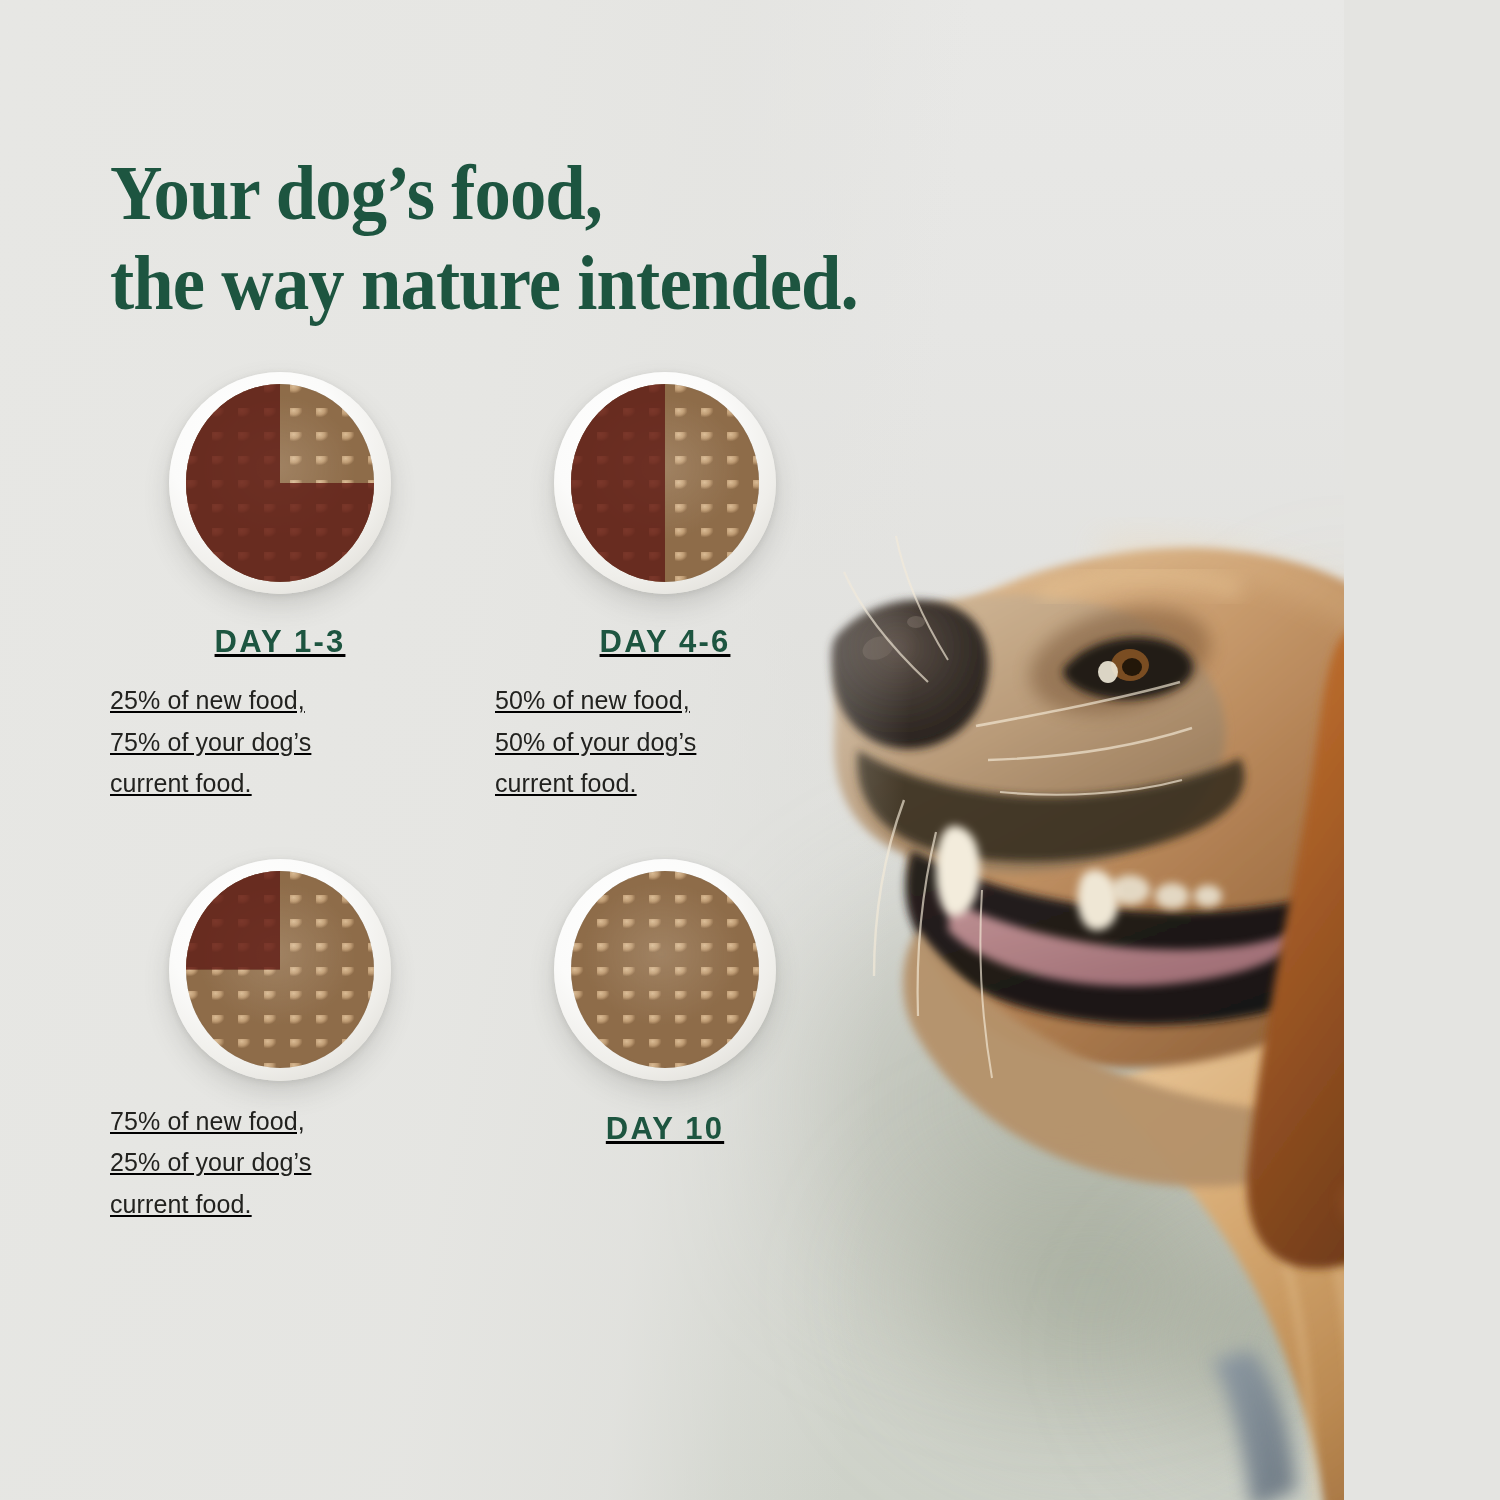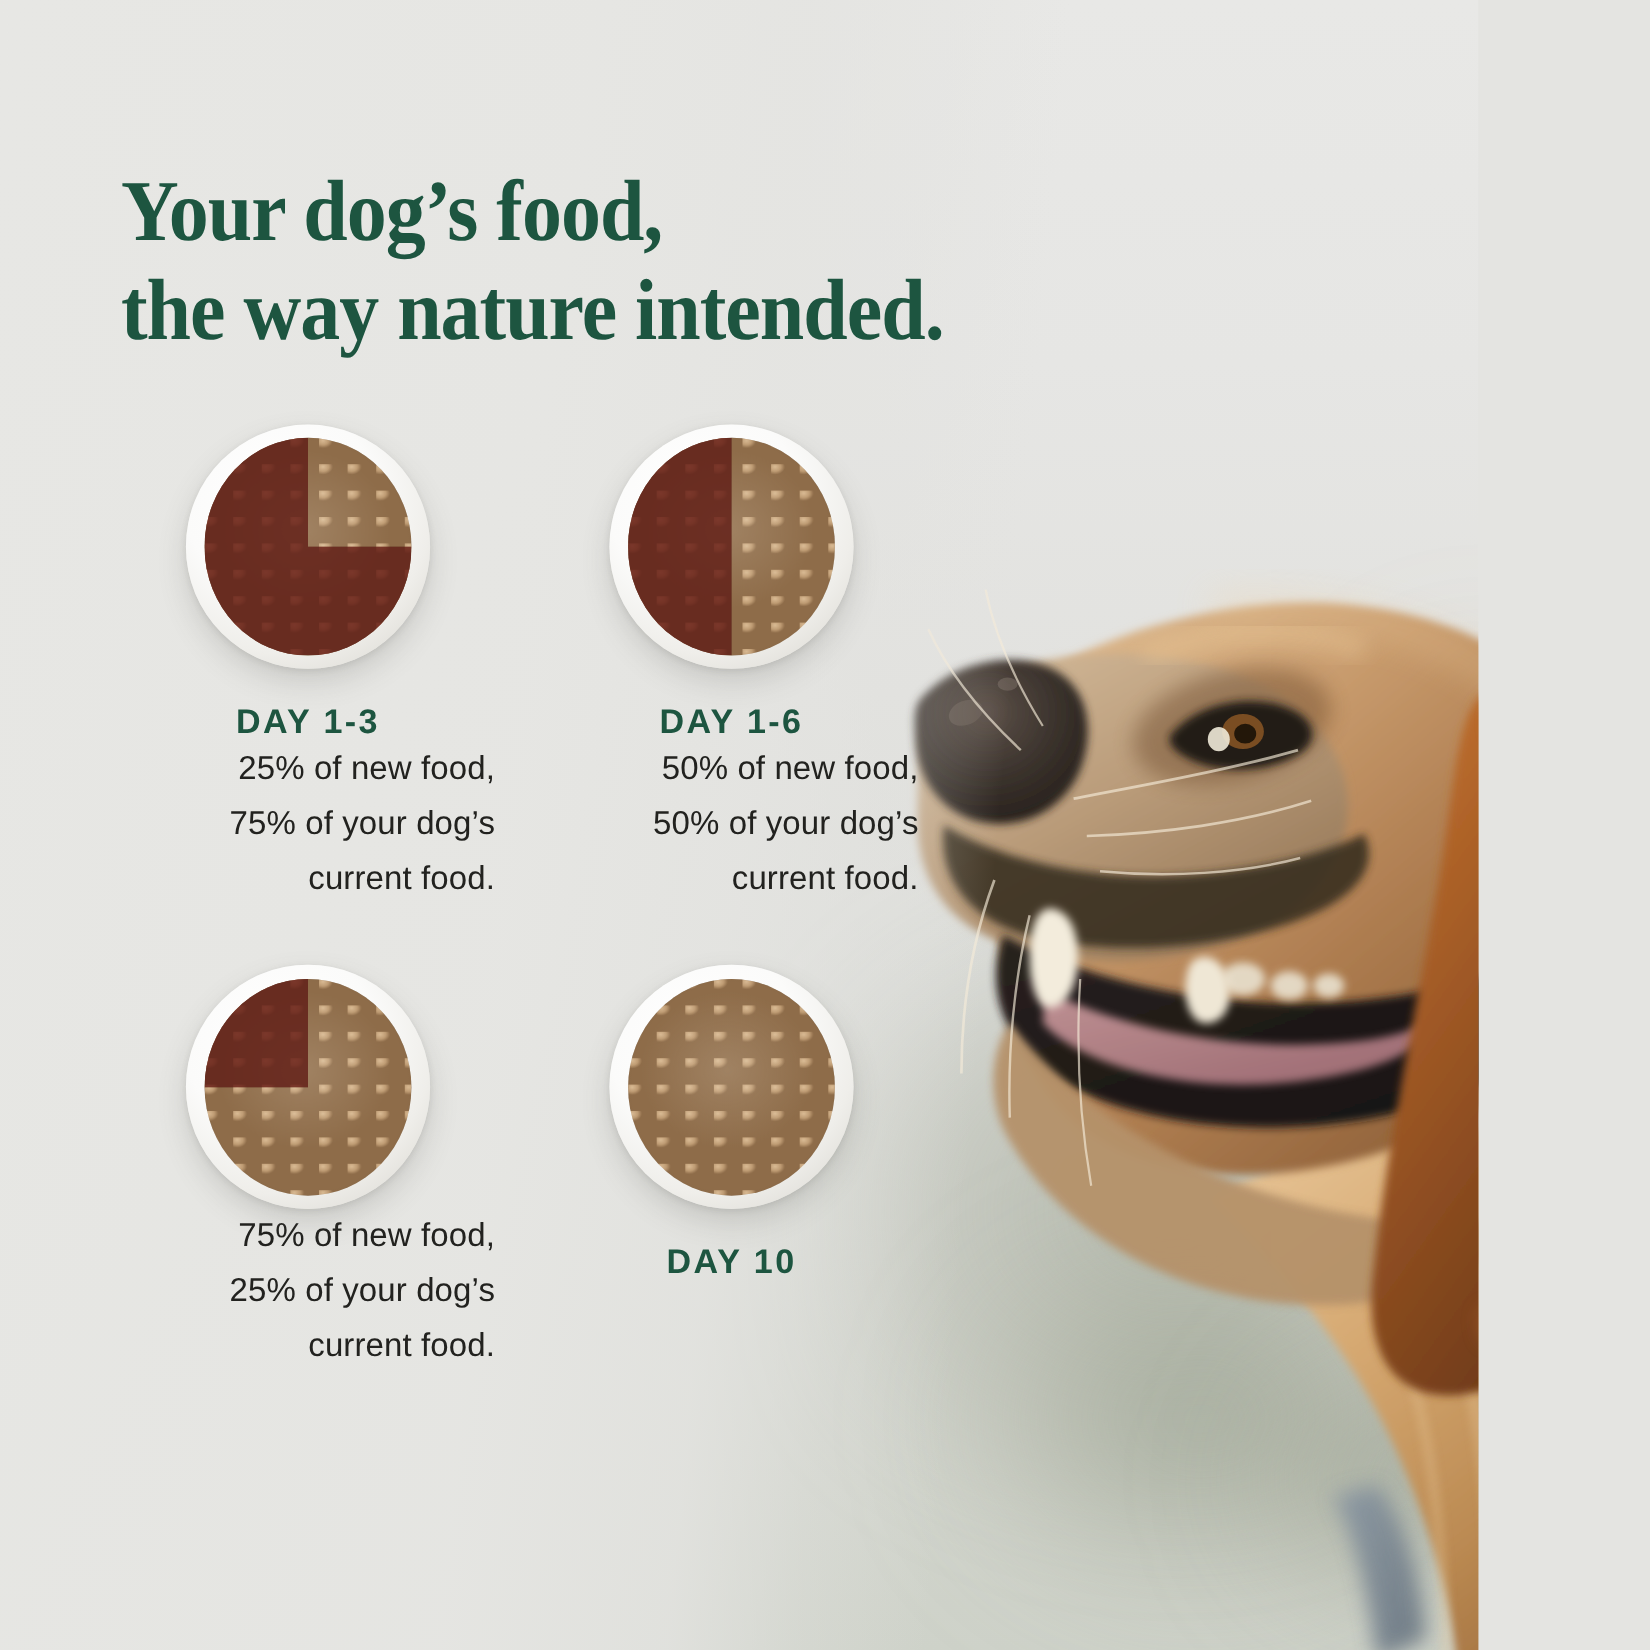--- a/index.html
+++ b/index.html
@@ -87,27 +87,28 @@
     line-height:1.14;
     letter-spacing:-1px;
     color:#1d5540;
     transform:scaleX(.92);
     transform-origin:left top;
     white-space:pre-line;
   }
 
   
   .steps {
-    position:absolute; left:0; top:386px;
+    position:absolute; left:0; top:372px;
     width:860px;
     display:grid;
     grid-template-columns:385px 385px;
     column-gap:0px;
     row-gap:54px;
     padding-left:110px;
+    text-decoration:underline;
   }
   .step { width:340px; }
 
   .bowl-wrap {
     width:222px; height:222px;
     margin:0 auto;
     position:relative;
   }
   
   .bowl {
@@ -199,23 +200,24 @@
 
   .day-label {
     margin-top:30px;
     text-align:center;
     color:#1d5540;
     font-size:31px;
     font-weight:700;
     letter-spacing:2.2px;
   }
   .step-desc {
-    text-align:right;
+    margin-top:20px;
+    text-align:left;
     color:#22221f;
-    font-size:30px;
+    font-size:25px;
     line-height:1.66;
     letter-spacing:.1px;
     white-space:pre-line;
   }
 </style>
 </head>
 <body>
 
 <div class="canvas">
 
@@ -370,21 +372,21 @@
 
       <div class="step">
         <div class="bowl-wrap">
           <div class="bowl"></div>
           <div class="bowl-inner">
             <div class="kibble"></div>
             <div class="overlay q50"></div>
             <div class="overlay-tint q50"></div>
           </div>
         </div>
-        <div class="day-label">DAY 1-6</div>
+        <div class="day-label">DAY 4-6</div>
         <div class="step-desc">50% of new food,
 50% of your dog’s
 current food.</div>
       </div>
 
       <div class="step">
         <div class="bowl-wrap">
           <div class="bowl"></div>
           <div class="bowl-inner">
             <div class="kibble"></div>

